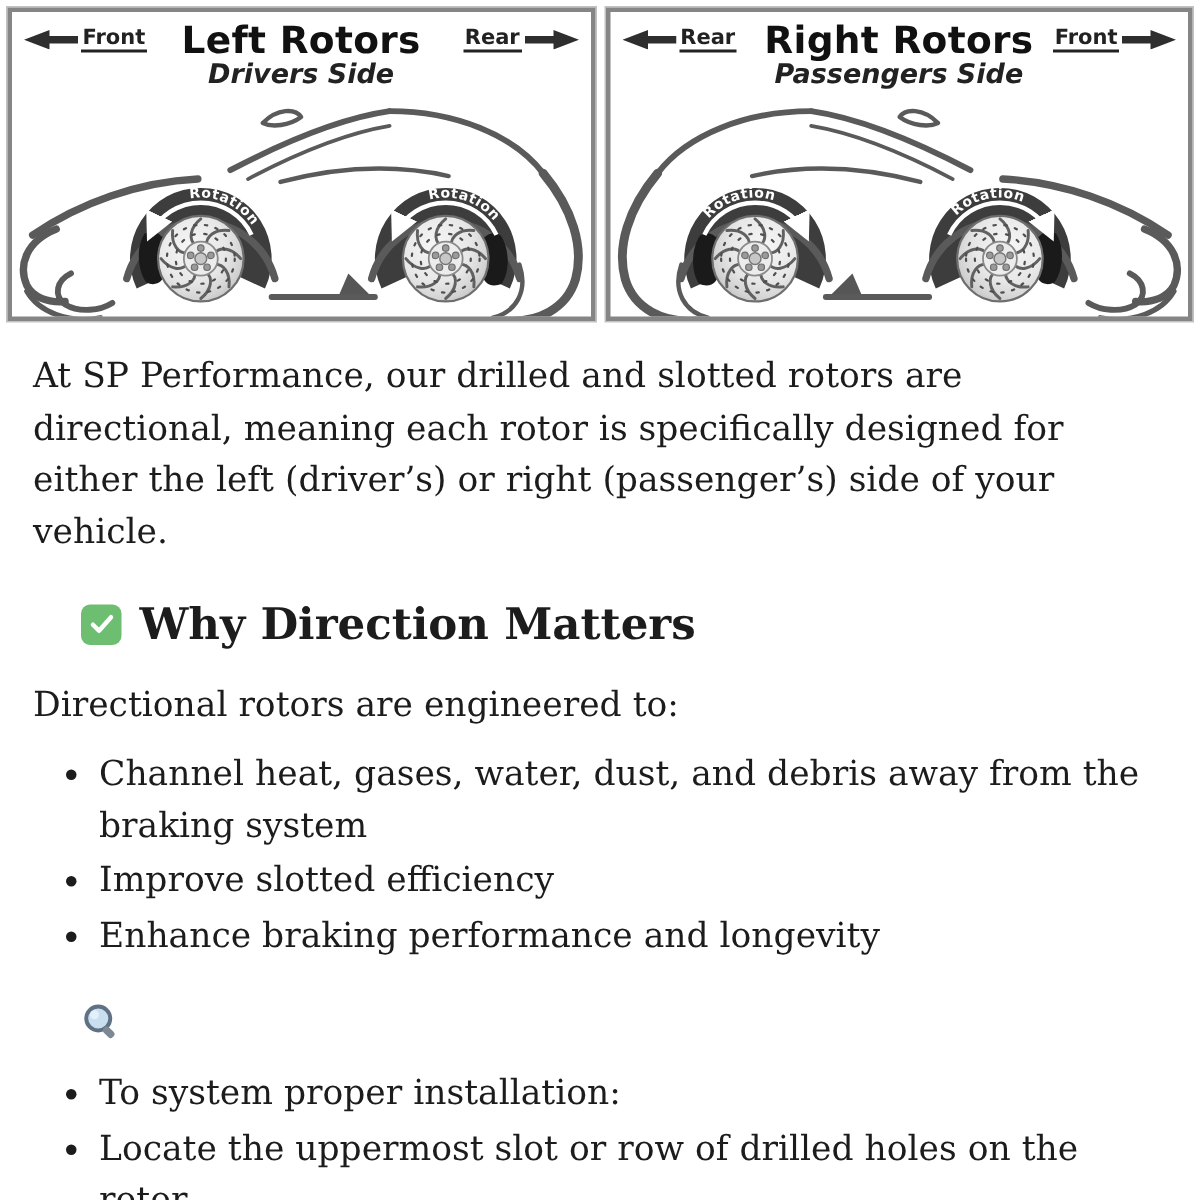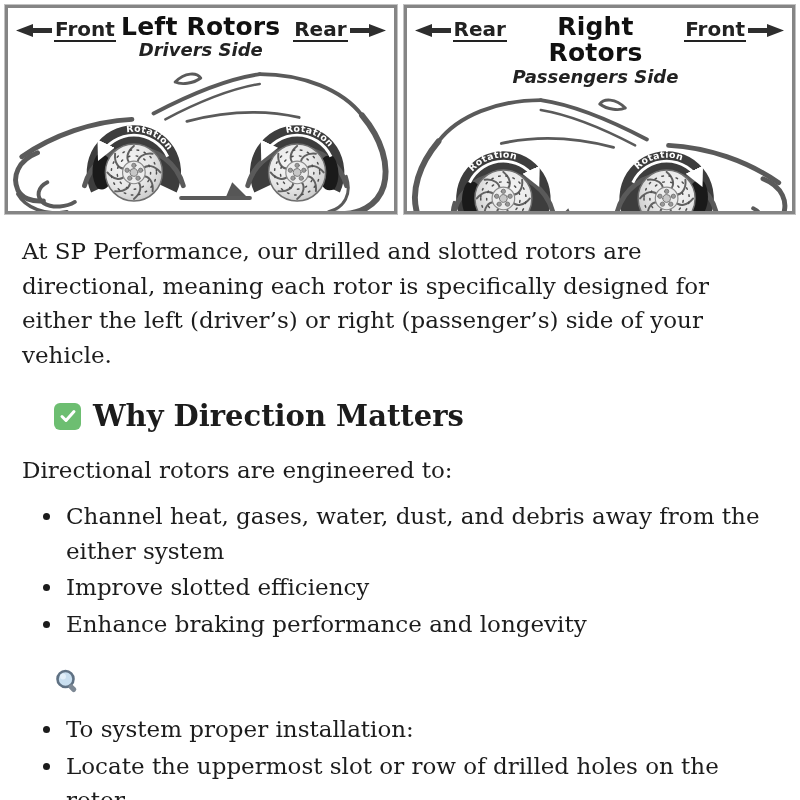--- a/index.html
+++ b/index.html
@@ -22,21 +22,21 @@
     position: relative; overflow: hidden;
   }
   .panel-header {
     display: grid; grid-template-columns: 1fr auto 1fr;
     align-items: start; padding: 6px 8px 0 8px;
     font-family: "DejaVu Sans", sans-serif;
   }
   .dir-group { display: flex; align-items: center; gap: 2px; margin-top: 4px; }
   .dir-group.right { justify-self: end; }
   .dir-label {
-    font-weight: bold; font-size: 20px; color: #222;
+    font-weight: bold; font-size: 14px; color: #222;
     border-bottom: 2px solid #222; line-height: 1.1; padding: 0 1px;
   }
   .arrow-svg { display: block; }
   .panel-titles { text-align: center; line-height: 1.05; }
   .panel-title { font-size: 25px; font-weight: 800; letter-spacing: 0.2px; color: #111; }
   .panel-subtitle { font-size: 18px; font-weight: bold; font-style: italic; color: #222; margin-top: 1px; }
   .car-svg { display: block; width: 100%; height: 156px; margin-top: 2px; }
 
   
   .article { padding: 20px 22px 0 22px; }
@@ -222,21 +222,21 @@
       <svg width="18" height="18" viewBox="0 0 18 18">
           <path d="M3,9.5 L7,13.5 L15,4.5" fill="none" stroke="#ffffff" stroke-width="3" stroke-linecap="round" stroke-linejoin="round"></path>
         </svg>
     </span>
     <span class="htext bold">Why Direction Matters</span>
   </div>
 
   <p class="lead">Directional rotors are engineered to:</p>
 
   <ul class="bullets">
-    <li>Channel heat, gases, water, dust, and debris away from the either system</li>
+    <li>Channel heat, gases, water, dust, and debris away from the braking system</li>
     <li>Improve slotted efficiency</li>
     <li>Enhance braking performance and longevity</li>
   </ul>
 
   <div class="section-heading">
     <span class="mag-emoji">
       <svg width="28" height="28" viewBox="0 0 28 28">
         <circle cx="11.5" cy="11" r="8" fill="#c9dff0" stroke="#5f7183" stroke-width="2.6"></circle>
         <circle cx="9" cy="8.5" r="3" fill="#e3f0fa" stroke="none"></circle>
         <rect x="17.2" y="15.4" width="8.5" height="5" rx="2.2" fill="#7d8894" transform="rotate(45 17.2 15.4)"></rect>

